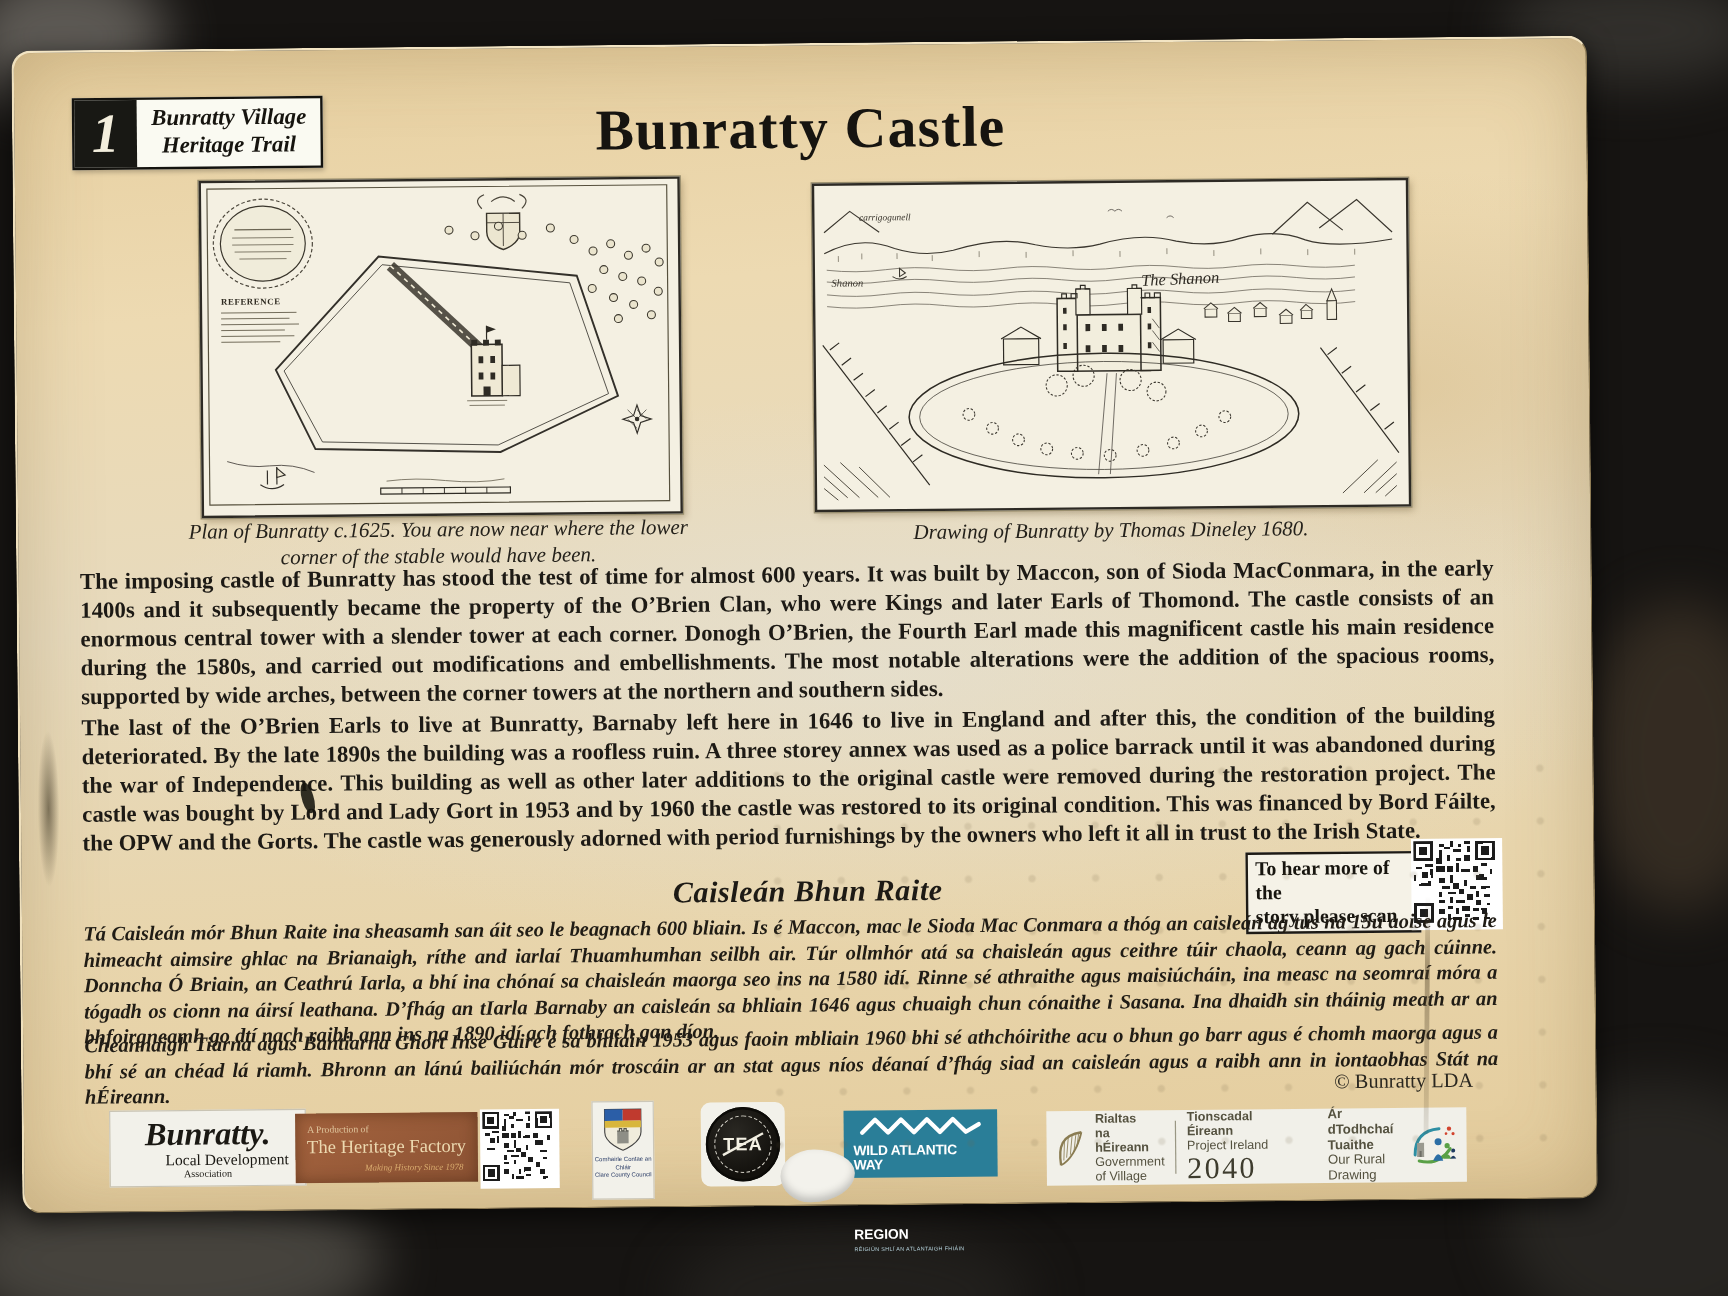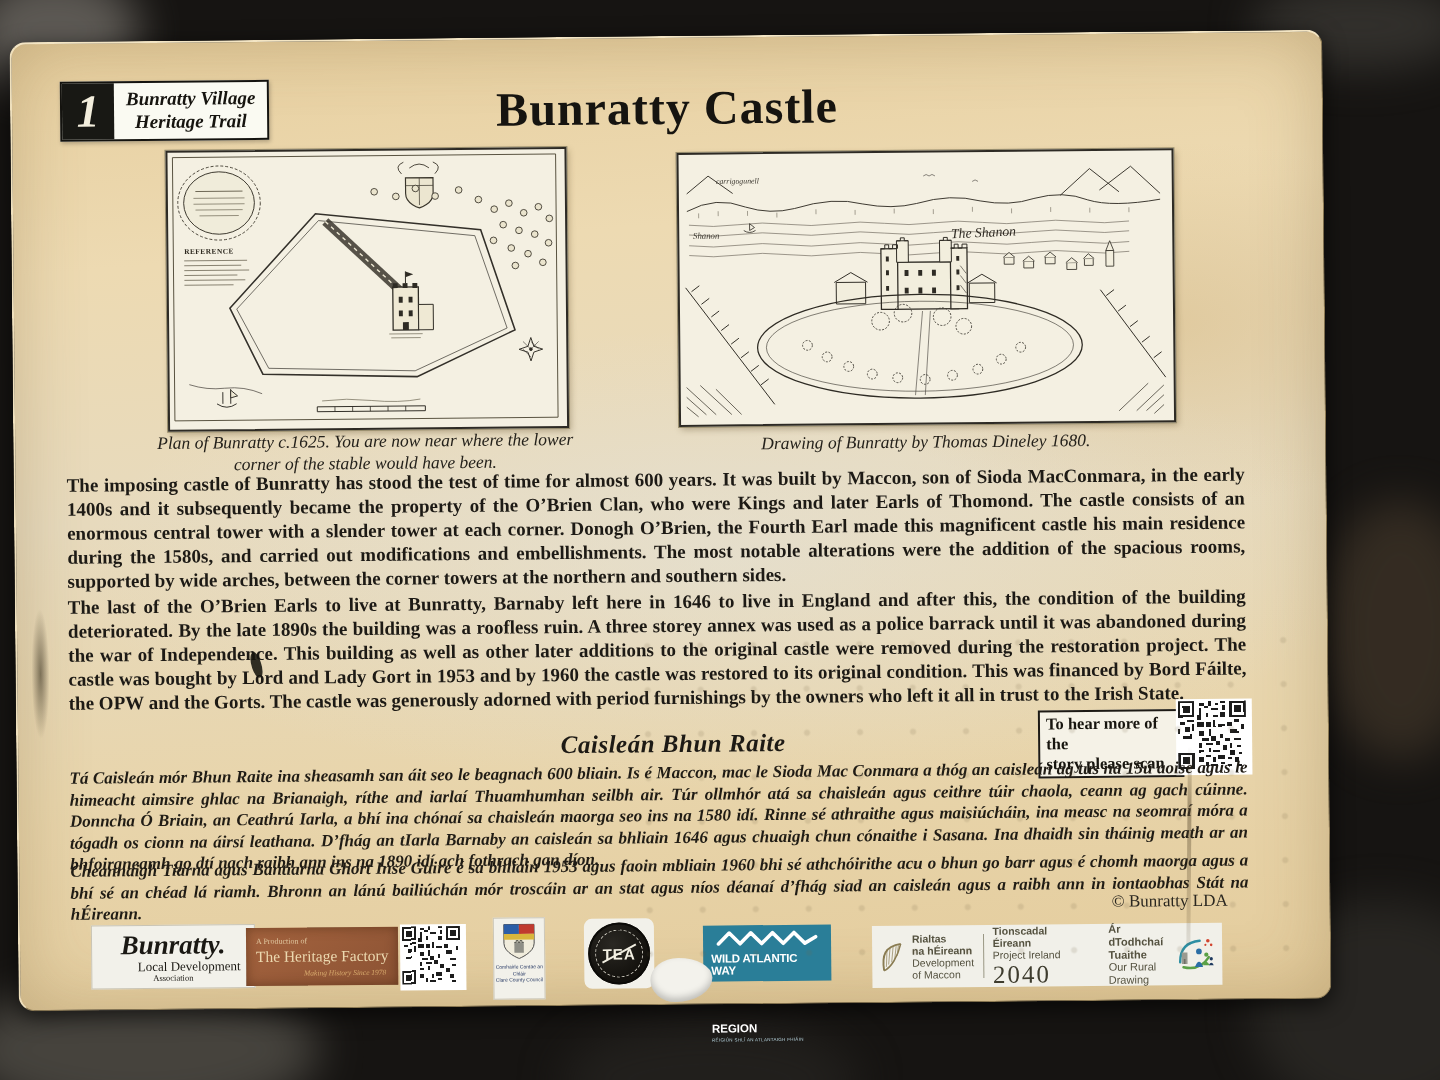--- a/index.html
+++ b/index.html
@@ -525,22 +525,22 @@
           <line x1="9" y1="10" x2="8" y2="33"></line>
             <line x1="13" y1="8" x2="11" y2="30"></line>
           <line x1="17" y1="7" x2="15" y2="27"></line>
             <line x1="21" y1="6" x2="19" y2="23"></line>
             <line x1="24" y1="5" x2="22" y2="19"></line>
         </g>
       </svg>
       <div class="gcol">
         <div class="gb">Rialtas</div>
         <div class="gb">na hÉireann</div>
-        <div>Development</div>
-        <div>of Maccon</div>
+        <div>Government</div>
+        <div>of Village</div>
       </div>
       <div class="gdiv"></div>
       <div class="gcol">
         <div class="gb">Tionscadal Éireann</div>
         <div>Project Ireland</div>
         <div class="y2040">2040</div>
       </div>
       <div class="gcol rural">
         <div class="gb">Ár dTodhchaí</div>
         <div class="gb">Tuaithe</div>

